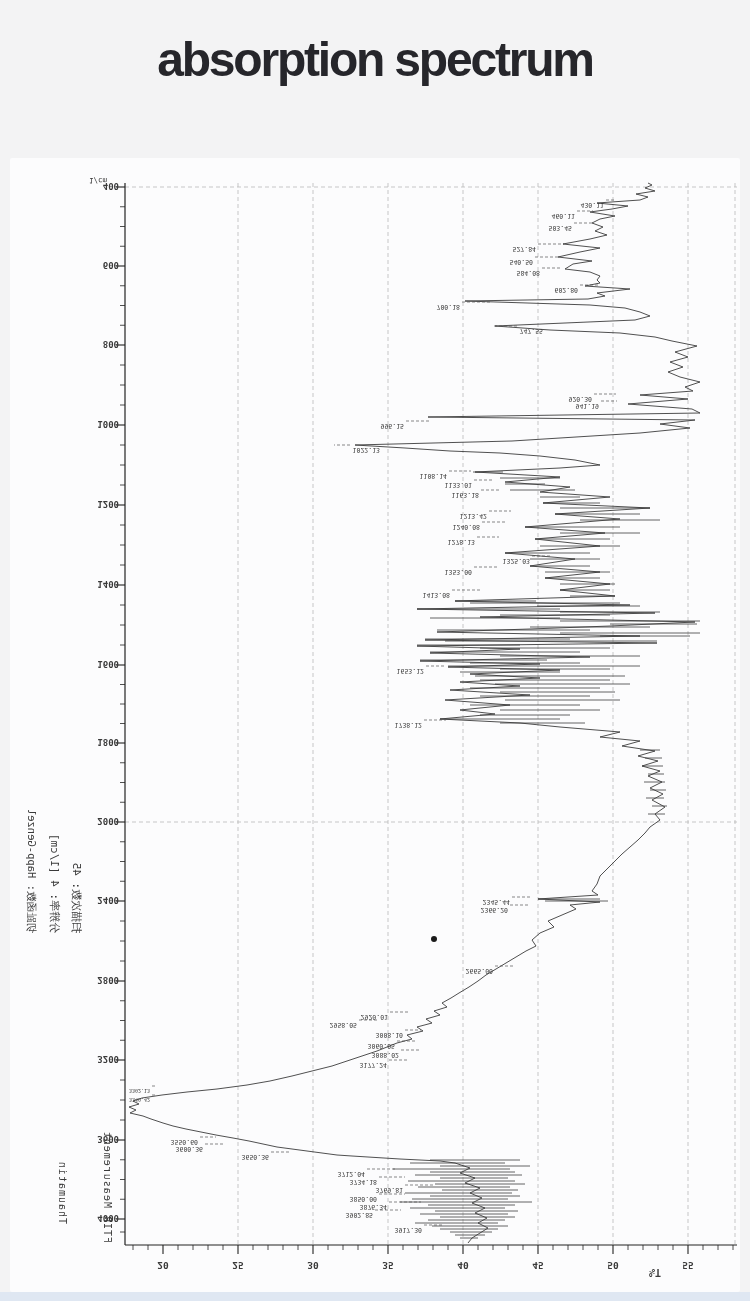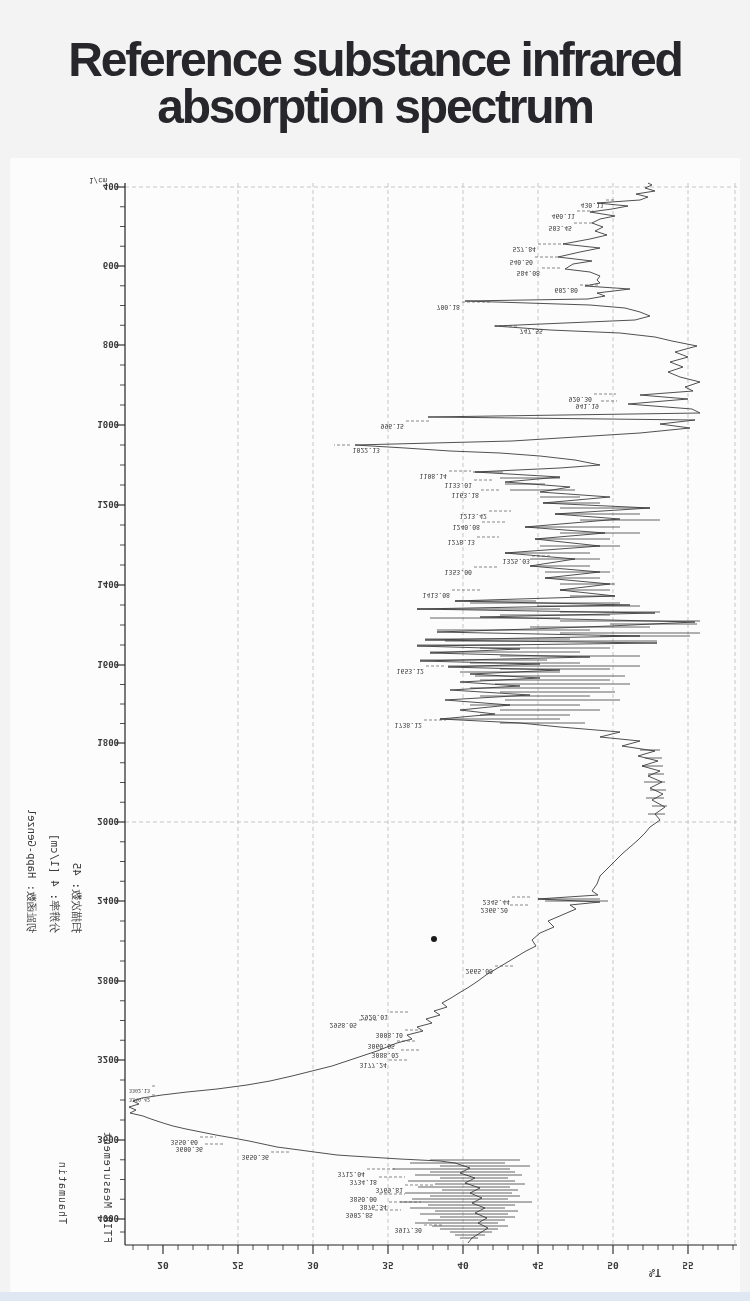--- a/index.html
+++ b/index.html
@@ -8,21 +8,20 @@
     font-weight:700;font-size:48px;line-height:.98;letter-spacing:-2.2px;}
   .panel{position:absolute;left:10px;top:158px;width:730px;height:1134px;background:#fcfcfd;border-radius:2px;}
   .strip{position:absolute;left:0;top:1292px;width:750px;height:9px;background:#dfe7f2;}
   svg{position:absolute;left:0;top:0;}
   text{font-family:"DejaVu Sans Mono","Liberation Mono",monospace;fill:#3a3a3a;}
 </style>
 </head>
 <body>
 
 <div class="title">
-  <div>Reference substance infrared</div>
   <div>absorption spectrum</div>
 </div>
 
 <div class="panel"></div>
 <svg id="chart" width="750" height="1301" viewBox="0 0 750 1301">
     <g stroke="#b9b9b9" stroke-width="0.8" stroke-dasharray="4 3">
       <line x1="238" y1="183" x2="238" y2="1245"></line>
       <line x1="313" y1="183" x2="313" y2="1245"></line>
       <line x1="388" y1="183" x2="388" y2="1245"></line>
       <line x1="463" y1="183" x2="463" y2="1245"></line>

